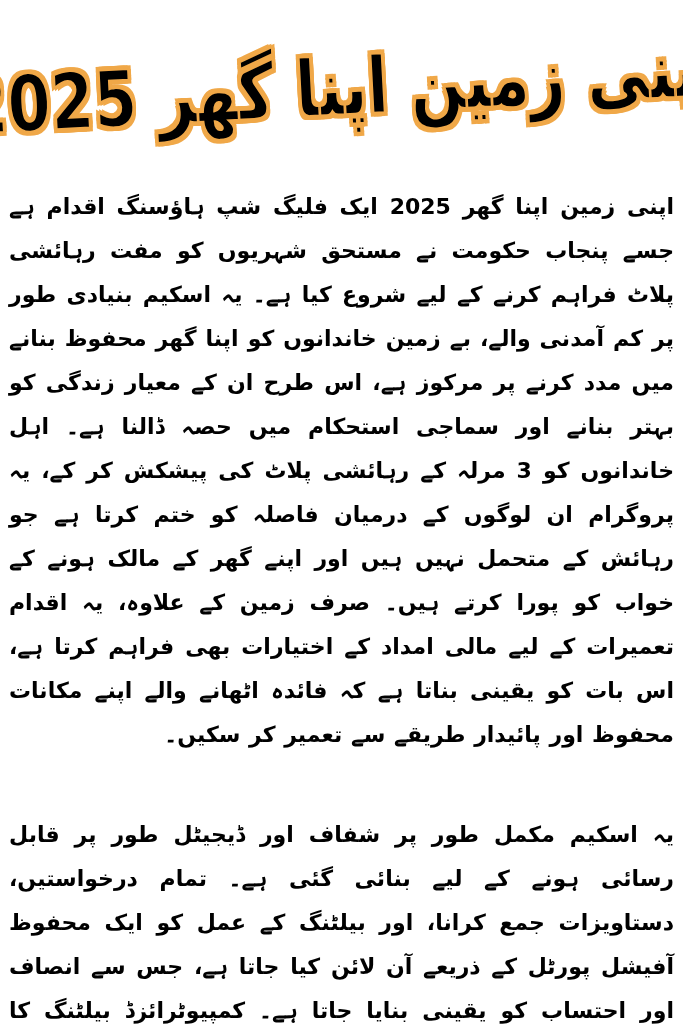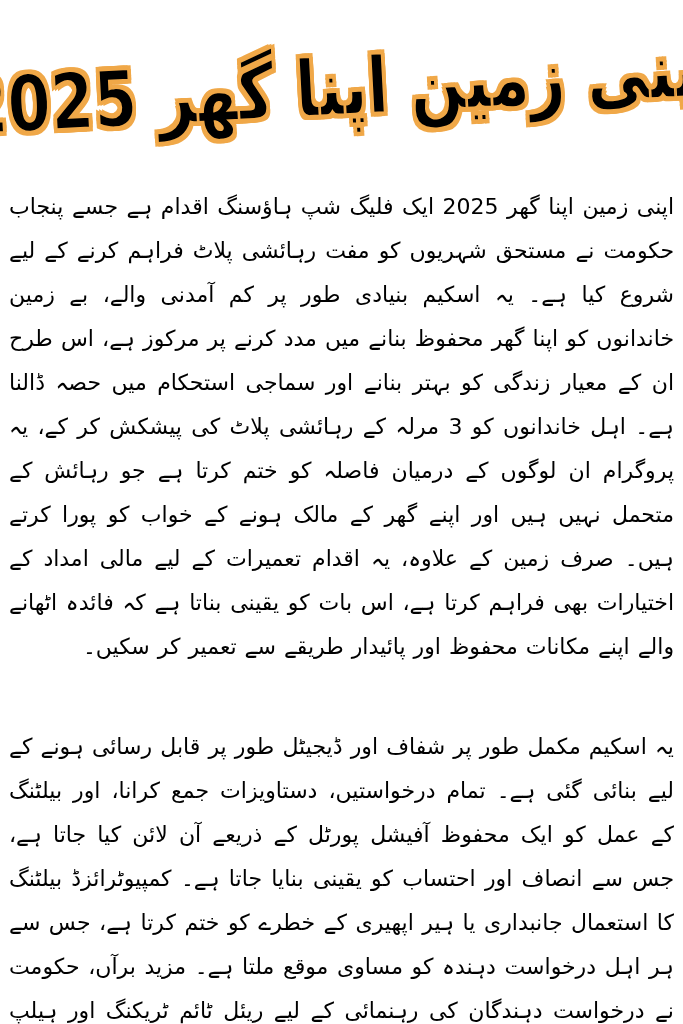--- a/index.html
+++ b/index.html
@@ -48,21 +48,21 @@
     direction: rtl;
     padding: 10px 9px 0 9px;
     color: var(--body-fill, #000000);
   }
   .article-body p {
     margin: 0;
     font-size: 22px;
     line-height: 44px;
     text-align: justify;
     text-justify: inter-word;
-    font-weight: 400;
+    font-weight: 700;
     letter-spacing: 0;
     word-spacing: 1px;
   }
   .article-body p + p {
     margin-top: 56px;
   }
 </style>
 </head>
 <body>
 

